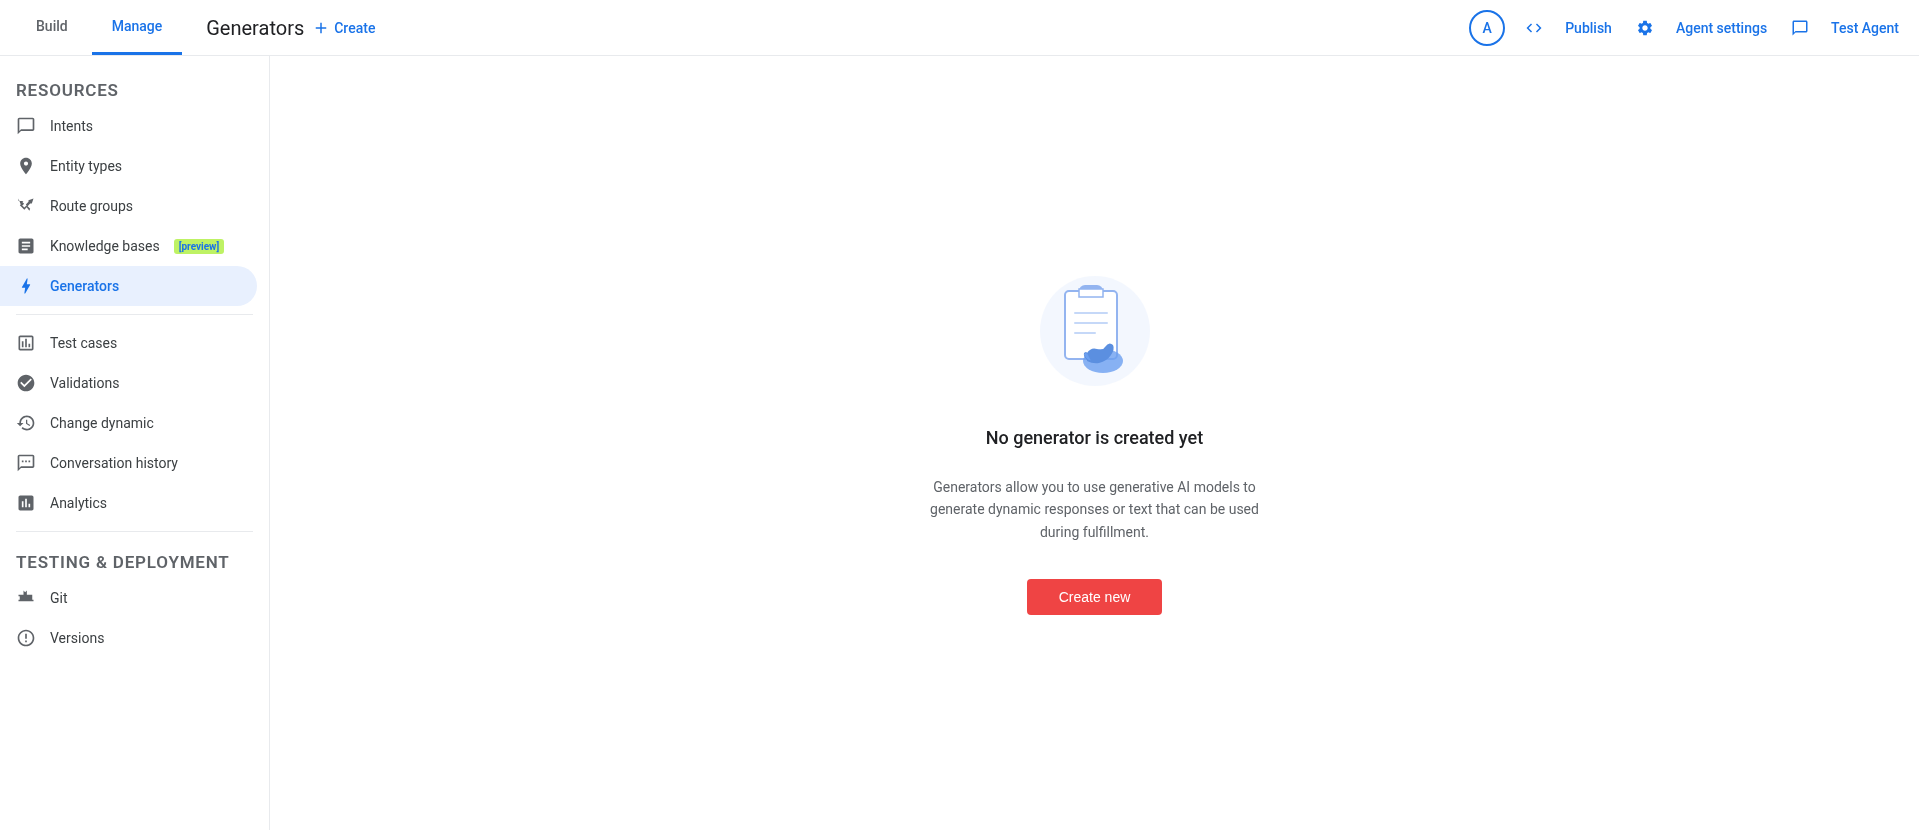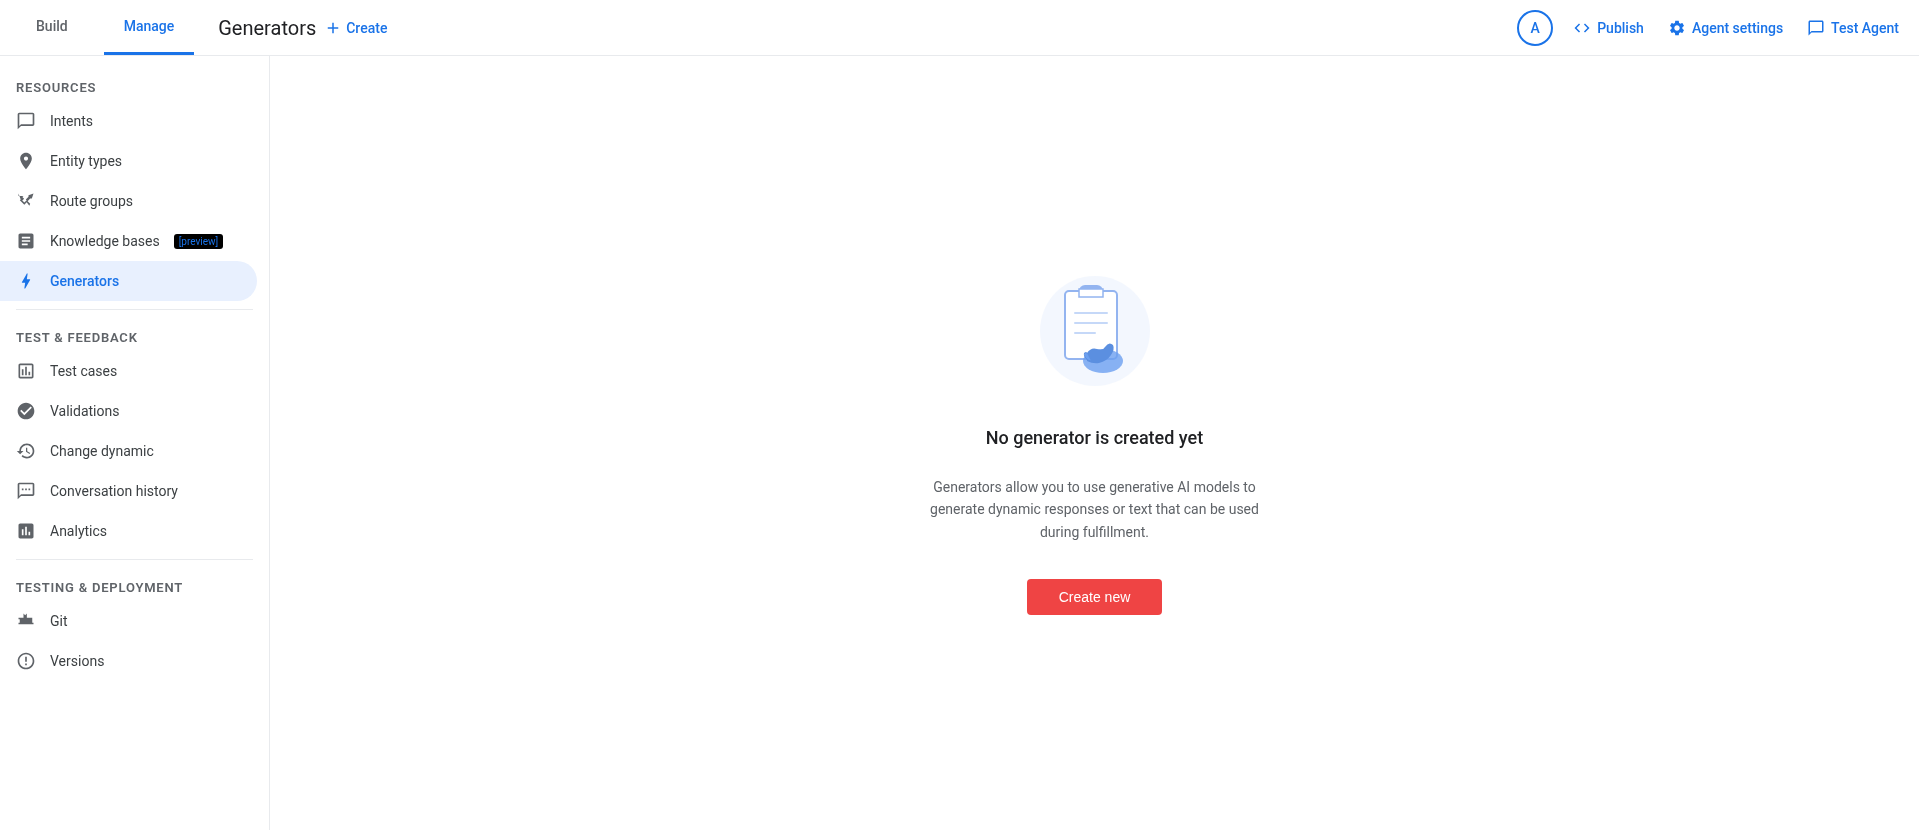--- a/index.html
+++ b/index.html
@@ -10,21 +10,21 @@
       display: flex;
       align-items: center;
       height: 56px;
       border-bottom: 1px solid #e8eaed;
       padding: 0 16px;
       flex-shrink: 0;
     }
     .top-nav-tabs {
       display: flex;
       align-items: flex-end;
-      gap: 16px;
+      gap: 4px;
     }
     .nav-tab {
       padding: 18px 20px;
       font-size: 14px;
       color: #5f6368;
       cursor: pointer;
       border-bottom: 3px solid transparent;
       font-weight: 500;
     }
     .nav-tab.active {
@@ -72,21 +72,21 @@
       align-items: center;
       justify-content: center;
       font-weight: 500;
       color: #1a73e8;
       font-size: 14px;
       cursor: pointer;
     }
     .action-btn {
       display: flex;
       align-items: center;
-      gap: 6px;
+      gap: 22px;
       color: #1a73e8;
       font-size: 14px;
       font-weight: 500;
       cursor: pointer;
       padding: 8px 4px;
       border-radius: 4px;
       text-decoration: none;
     }
 
     
@@ -98,21 +98,21 @@
 
     
     .sidebar {
       width: 270px;
       border-right: 1px solid #e8eaed;
       overflow-y: auto;
       flex-shrink: 0;
       padding: 12px 0;
     }
     .sidebar-section-label {
-      font-size: 13px;
+      font-size: 17px;
       font-weight: 600;
       color: #5f6368;
       letter-spacing: 0.8px;
       padding: 12px 16px 6px 16px;
       text-transform: uppercase;
     }
     .sidebar-item {
       display: flex;
       align-items: center;
       gap: 14px;
@@ -168,25 +168,25 @@
       border-radius: 4px;
       padding: 10px 32px;
       font-size: 14px;
       font-weight: 500;
       cursor: pointer;
       margin-top: 8px;
     }
 
     .badge-preview {
       font-size: 10px;
-      background: #000000;
+      background: #bef264;
       color: #1a73e8;
       border-radius: 3px;
       padding: 2px 5px;
-      font-weight: 400;
+      font-weight: 700;
       vertical-align: middle;
     }
   </style>
 </head>
 <body>
 
 <div class="top-nav">
   <div class="top-nav-tabs">
     <div class="nav-tab">Build</div>
     <div class="nav-tab active">Manage</div>
@@ -270,21 +270,20 @@
       <span class="item-icon">
         <svg viewBox="0 0 24 24" fill="#1a73e8">
             <path d="M11 21h-1l1-7H7.5c-.58 0-.57-.32-.38-.66.19-.34.05-.08.07-.12C8.48 10.94 10.42 7.54 13 3h1l-1 7h3.5c.49 0 .56.33.47.51l-.07.15C12.96 17.55 11 21 11 21z"></path>
           </svg>
       </span>
       <span>Generators</span>
     </div>
 
     <div class="sidebar-divider"></div>
 
-    <div class="sidebar-section-label">TEST &amp; FEEDBACK</div>
 
     <div class="sidebar-item">
       <span class="item-icon">
         <svg viewBox="0 0 24 24" fill="#5f6368">
             <path d="M19 3H5c-1.1 0-2 .9-2 2v14c0 1.1.9 2 2 2h14c1.1 0 2-.9 2-2V5c0-1.1-.9-2-2-2zm0 16H5V5h14v14zM7 10h2v7H7zm4-3h2v10h-2zm4 6h2v4h-2z"></path>
           </svg>
       </span>
       <span>Test cases</span>
     </div>
 

